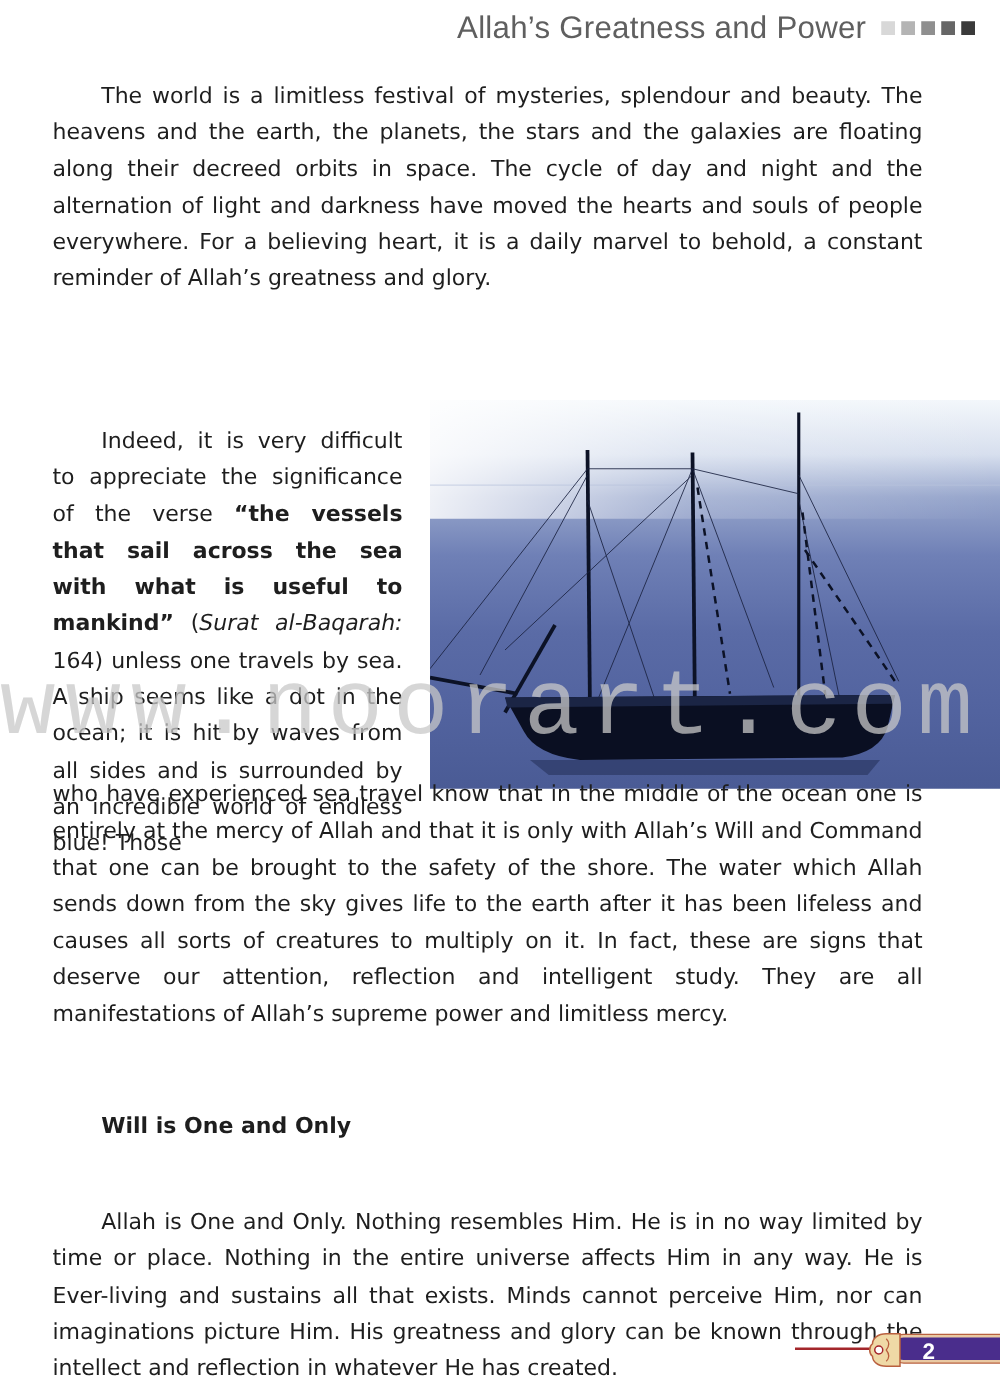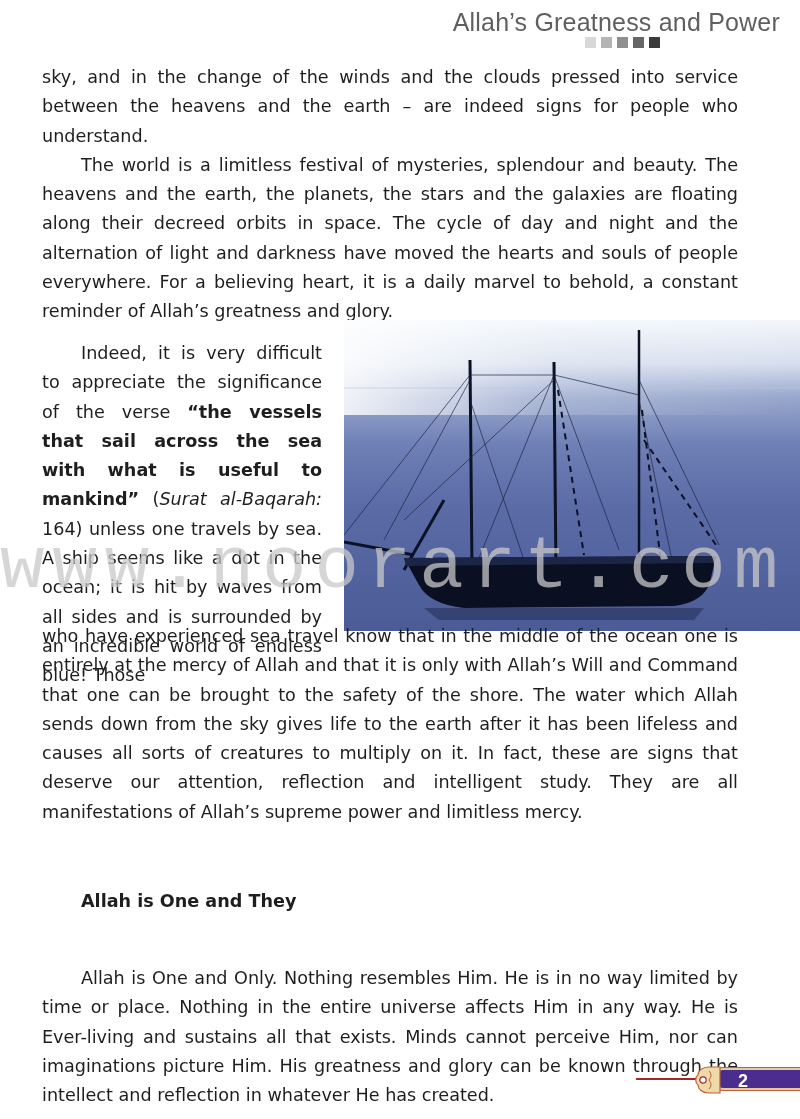--- a/index.html
+++ b/index.html
@@ -4,21 +4,21 @@
   <style>
     html, body { margin: 0; padding: 0; }
     body {
       width: 800px; height: 1119px; position: relative; overflow: hidden;
       background: #ffffff;
       font-family: "DejaVu Sans", sans-serif;
       color: #1e1e1e;
     }
     .header {
       position: absolute; top: 8px; right: 20px;
-      display: flex; align-items: center; flex-direction: column;
+      display: flex; align-items: center;
     }
     .header-title {
       font-family: "Liberation Sans", sans-serif;
       font-size: 25px; color: #5f5f5f; letter-spacing: 0.2px;
       font-weight: normal;
     }
     .squares { display: flex; margin-left: 12px; gap: 5px; align-items: center; }
     .sq { width: 11px; height: 11px; display: inline-block; }
 
     .text {
@@ -79,21 +79,20 @@
   <span class="squares">
     <span class="sq" style="background:#d8d8d8"></span>
     <span class="sq" style="background:#b4b4b4"></span>
     <span class="sq" style="background:#8f8f8f"></span>
     <span class="sq" style="background:#666666"></span>
     <span class="sq" style="background:#3a3a3a"></span>
   </span>
 </div>
 
 <div class="text" id="block1">
-  <p>sky, and in the change of the winds and the clouds pressed into service between the heavens and the earth – are indeed signs for people who understand.</p>
   <p class="indent">The world is a limitless festival of mysteries, splendour and beauty. The heavens and the earth, the planets, the stars and the galaxies are floating along their decreed orbits in space. The cycle of day and night and the alternation of light and darkness have moved the hearts and souls of people everywhere. For a believing heart, it is a daily marvel to behold, a constant reminder of Allah’s greatness and glory.</p>
 </div>
 
 <div class="text" id="block2">
   <p class="indent"><span>Indeed, it is very difficult to appreciate the significance of the verse </span><span class="bold">“the vessels that sail across the sea with what is useful to mankind”</span><span> (</span><span class="ital">Surat al-Baqarah:</span><span> 164) unless one travels by sea. A ship seems like a dot in the ocean; it is hit by waves from all sides and is surrounded by an incredible world of endless blue! Those</span></p>
 </div>
 
 <div class="photo">
   <svg width="456" height="311" viewBox="0 0 456 311">
     <defs>
@@ -135,21 +134,21 @@
     <path d="M60 238 L372 236 L370 243 L62 246 Z" fill="#1b2545"></path>
 
     <path d="M80 288 L360 288 L350 300 L95 300 Z" fill="#26325c" opacity="0.6"></path>
   </svg>
 </div>
 
 <div class="text" id="block3">
   <p>who have experienced sea travel know that in the middle of the ocean one is entirely at the mercy of Allah and that it is only with Allah’s Will and Command that one can be brought to the safety of the shore. The water which Allah sends down from the sky gives life to the earth after it has been lifeless and causes all sorts of creatures to multiply on it. In fact, these are signs that deserve our attention, reflection and intelligent study. They are all manifestations of Allah’s supreme power and limitless mercy.</p>
 </div>
 
-<div class="text indent bold" id="heading" style="font-weight:bold;">Allah is One and They</div>
+<div class="text indent bold" id="heading" style="font-weight:bold;">Will is One and Only</div>
 
 <div class="text" id="block4">
   <p class="indent">Allah is One and Only. Nothing resembles Him. He is in no way limited by time or place. Nothing in the entire universe affects Him in any way. He is Ever-living and sustains all that exists. Minds cannot perceive Him, nor can imaginations picture Him. His greatness and glory can be known through the intellect and reflection in whatever He has created.</p>
 </div>
 
 <div class="watermark">www.noorart.com</div>
 
 <div class="footer">
   <div class="footer-line"></div>
   <div class="footer-badge">2</div>

